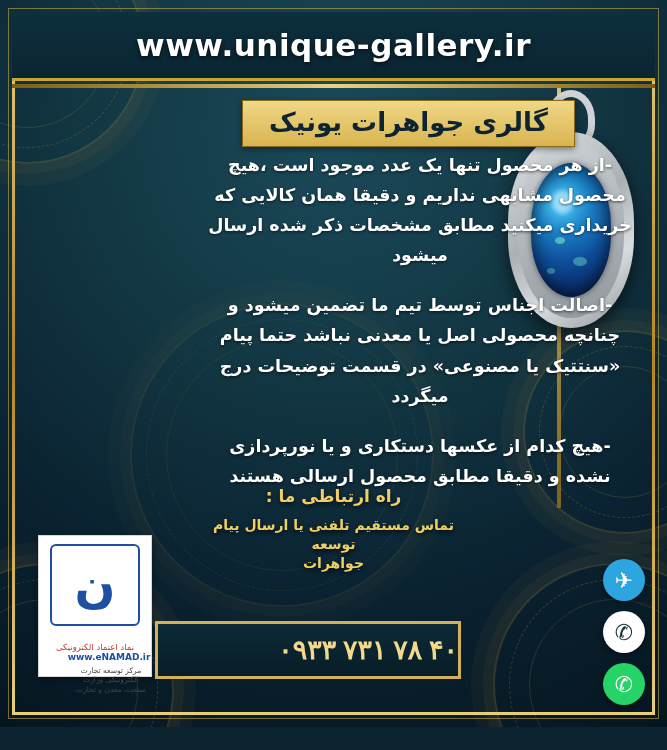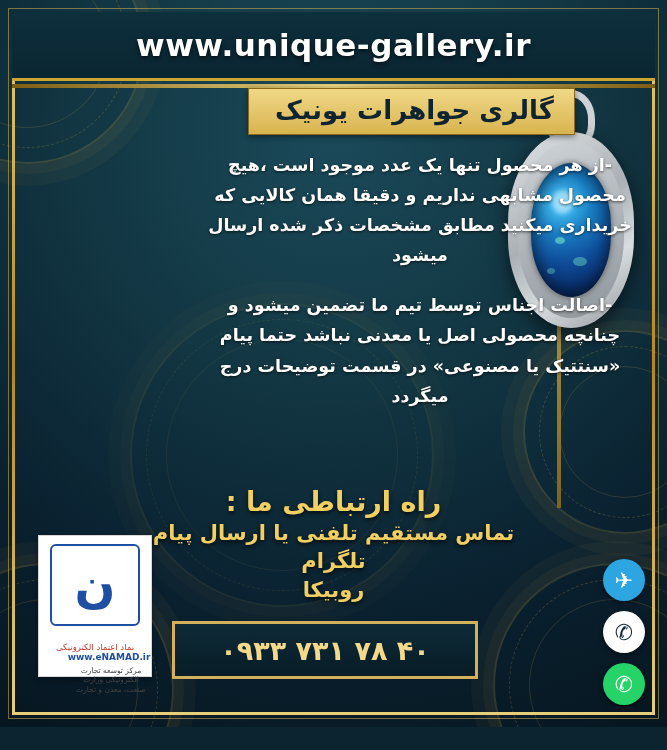--- a/index.html
+++ b/index.html
@@ -72,24 +72,24 @@
 
   
   .v-divider{
     position:absolute;top:88px;right:106px;width:4px;height:420px;
     background:linear-gradient(180deg,#e8d27e,#8d6a17);
     opacity:.9;
   }
 
   
   .title-plaque{
-    position:absolute;top:88px;right:92px;
+    position:absolute;top:100px;right:92px;
     background:linear-gradient(180deg,#f0d887,#d8b44f);
     color:#0e2430;
-    padding:6px 20px 9px 26px;
+    padding:6px 26px 9px 26px;
     font-size:26px;font-weight:bold;
     border:1px solid #8a6a18;
     box-shadow:0 2px 6px rgba(0,0,0,.45);
   }
 
   
   .pendant{
     position:absolute;right:26px;top:84px;width:140px;height:300px;
   }
   .bail{
@@ -136,22 +136,22 @@
   .body-text p{margin:0 0 20px 0;}
 
   
   .contact{
     position:absolute;right:0;left:0;top:486px;
     text-align:center;
     color:#f1cf62;
     font-weight:bold;
     text-shadow:0 2px 4px rgba(0,0,0,.7);
   }
-  .contact .c-line{font-size:21px;line-height:1.35;}
-  .contact .c-head{font-size:27px;margin-bottom:2px;}
+  .contact .c-line{font-size:14px;line-height:1.35;}
+  .contact .c-head{font-size:17px;margin-bottom:10px;}
 
   
   .enamad{
     position:absolute;left:38px;bottom:50px;
     width:112px;height:140px;background:#ffffff;
     border:1px solid #d8d8d8;
     box-shadow:0 2px 6px rgba(0,0,0,.4);
     text-align:center;
   }
   .enamad .logo{
@@ -163,24 +163,24 @@
   .enamad .logo .glyph{
     position:absolute;inset:0;display:flex;align-items:center;justify-content:center;
     color:#1f4fa3;font-size:48px;font-weight:bold;line-height:1;
   }
   .enamad .t1{font-size:8.5px;color:#c0392b;margin-top:16px;}
   .enamad .t2{font-size:9px;color:#1f4fa3;font-weight:bold;margin-left:28px;}
   .enamad .t3{font-size:7.5px;color:#444;margin-top:4px;line-height:1.25;padding-left:32px;}
 
   
   .phone-plaque{
-    position:absolute;left:172px;bottom:48px;width:300px;height:52px;
+    position:absolute;left:155px;bottom:48px;width:300px;height:52px;
     border:3px solid #d3b15a;
     background:linear-gradient(180deg,#0d2a36,#081d27);
-    display:flex;align-items:center;justify-content:center;
+    display:flex;align-items:center;font-family:Liberation Serif, serif;
   }
   .phone-plaque span{
     color:#f3d98c;font-size:27px;font-weight:bold;letter-spacing:2px;direction:ltr;
   }
 
   
   .socials{
     position:absolute;right:22px;bottom:22px;
     display:flex;flex-direction:column;gap:10px;align-items:center;
   }
@@ -222,27 +222,28 @@
         <div class="stone-fleck" style="left:20%;top:78%;width:8px;height:6px;opacity:.6;"></div>
       </div>
     </div>
   </div>
 
   <div class="title-plaque">گالری جواهرات یونیک</div>
 
   <div class="body-text">
     <p>-از هر محصول تنها یک عدد موجود است ،هیچ محصول مشابهی نداریم و دقیقا همان کالایی که خریداری میکنید مطابق مشخصات ذکر شده ارسال میشود</p>
     <p>-اصالت اجناس  توسط تیم ما  تضمین میشود و چنانچه محصولی اصل یا معدنی نباشد حتما پیام «سنتتیک یا مصنوعی» در قسمت توضیحات درج میگردد</p>
+    <p>-هیچ کدام از عکسها دستکاری و یا نورپردازی نشده و دقیقا مطابق محصول ارسالی هستند</p>
   </div>
 
   <div class="contact">
     <div class="c-head">راه ارتباطی ما :</div>
     <div class="c-line">تماس مستقیم تلفنی یا ارسال پیام</div>
-    <div class="c-line">تلگرام</div>
-    <div class="c-line">روبیکا</div>
+    <div class="c-line">توسعه</div>
+    <div class="c-line">جواهرات</div>
   </div>
 
   <div class="enamad">
     <div class="logo">
       <div class="glyph">ﻥ</div>
     </div>
     <div class="t1">نماد اعتماد الکترونیکی</div>
     <div class="t2">www.eNAMAD.ir</div>
     <div class="t3">مرکز توسعه تجارت الکترونیکی
 وزارت صنعت، معدن و تجارت</div>

